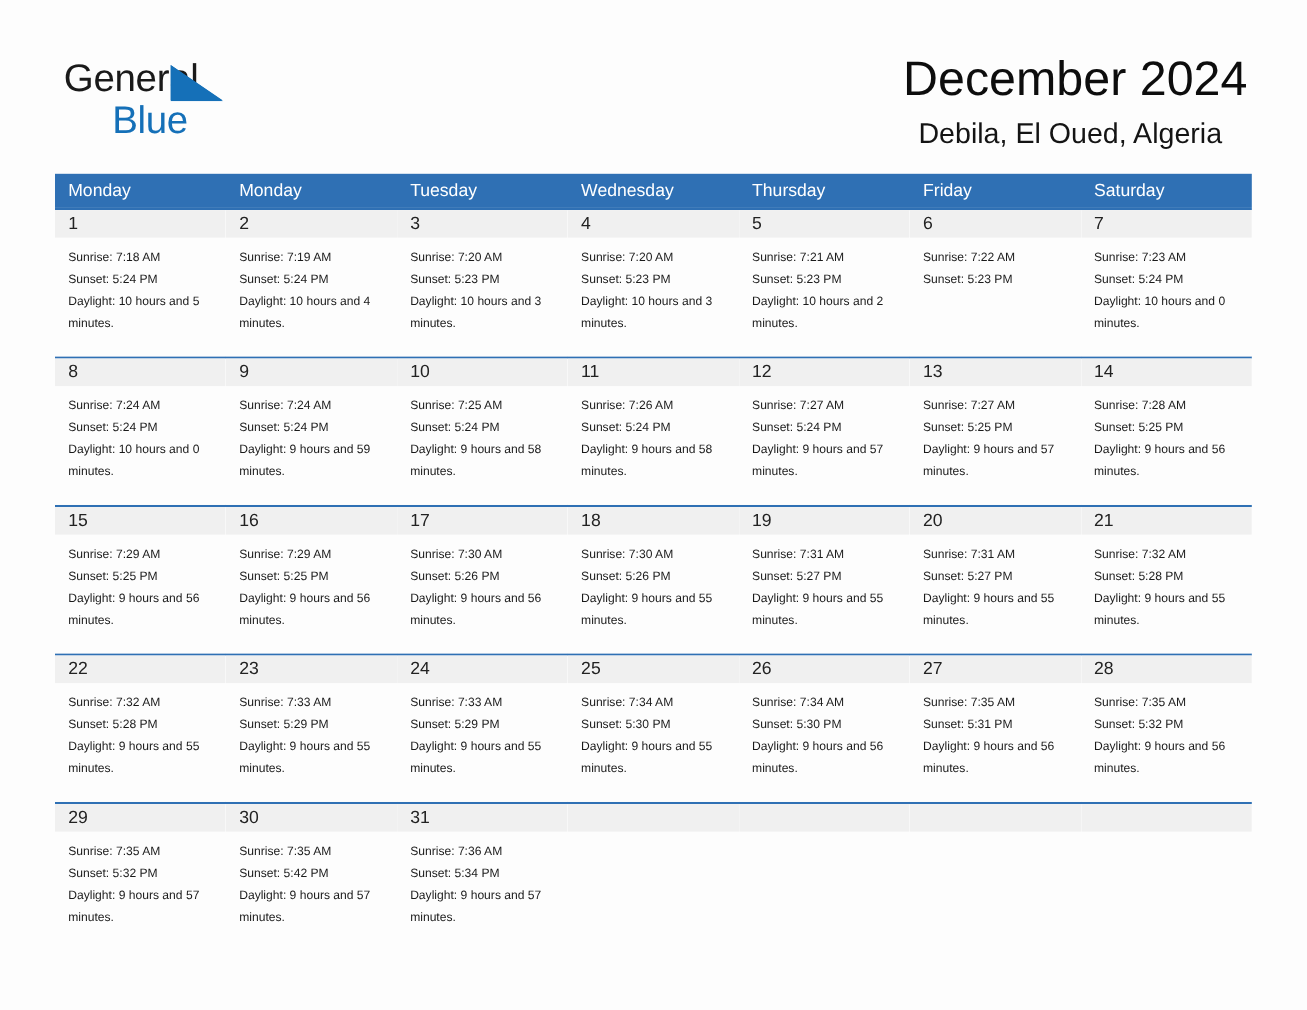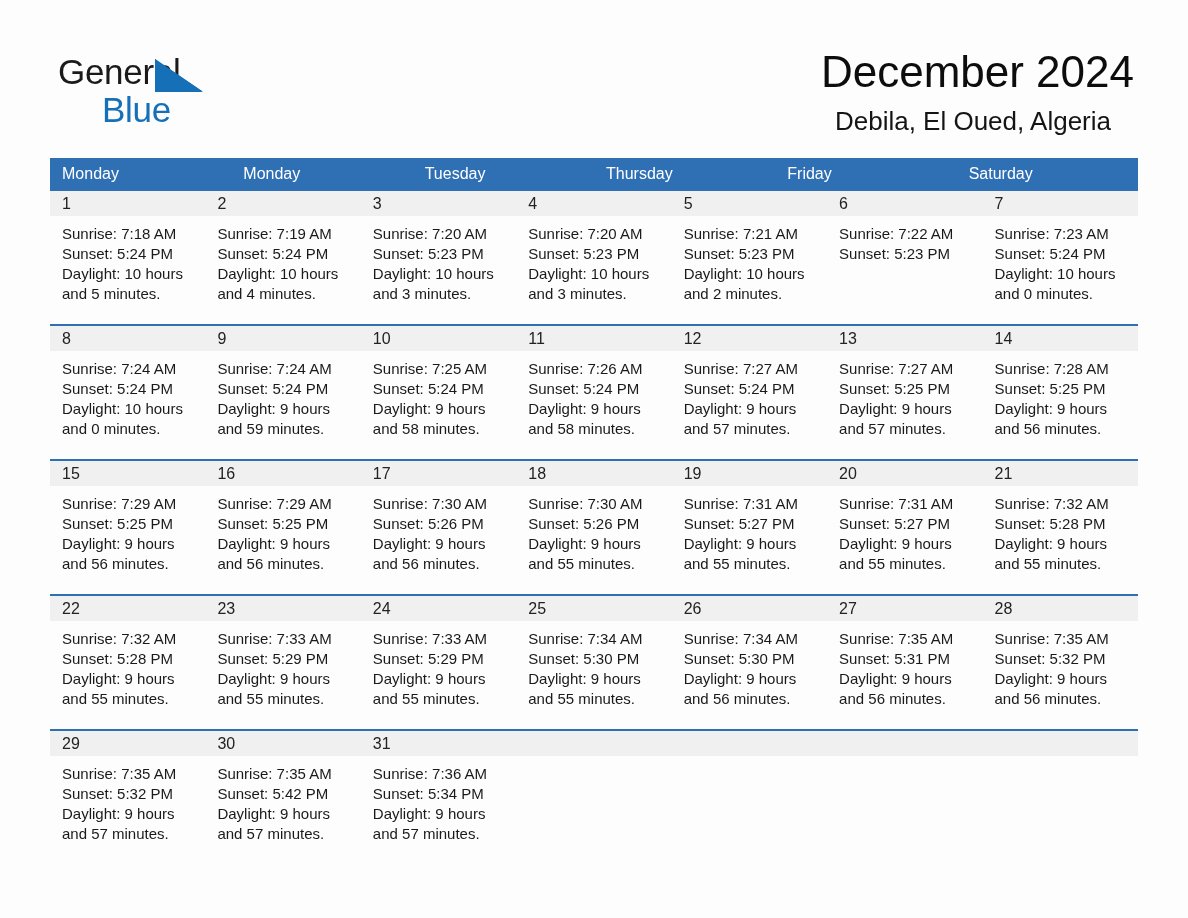--- a/index.html
+++ b/index.html
@@ -136,21 +136,21 @@
     font-size: 16px;
     line-height: 25px;
     padding-left: 12px;
     color: #222222;
   }
   .day-cell.empty .day-number-band {
     background: #f0f0f0;
   }
   .day-info {
     padding: 8px 6px 0 12px;
-    font-size: 15px;
+    font-size: 11px;
     line-height: 20px;
     color: #1a1a1a;
   }
   .day-info div {
     white-space: nowrap;
   }
   .day-info .daylight-line {
     white-space: normal;
   }
 </style>
@@ -180,20 +180,21 @@
     </div>
 
   </div>
 
   <div class="calendar">
 
     <div class="weekday-row">
       <div class="weekday">Monday</div>
       <div class="weekday">Monday</div>
       <div class="weekday">Tuesday</div>
+      <div class="weekday">Wednesday</div>
       <div class="weekday">Thursday</div>
       <div class="weekday">Friday</div>
       <div class="weekday">Saturday</div>
     </div>
 
     <div class="week-row">
       <div class="day-cell">
         <div class="day-number-band">1</div>
         <div class="day-info">
           <div>Sunrise: 7:18 AM</div>

